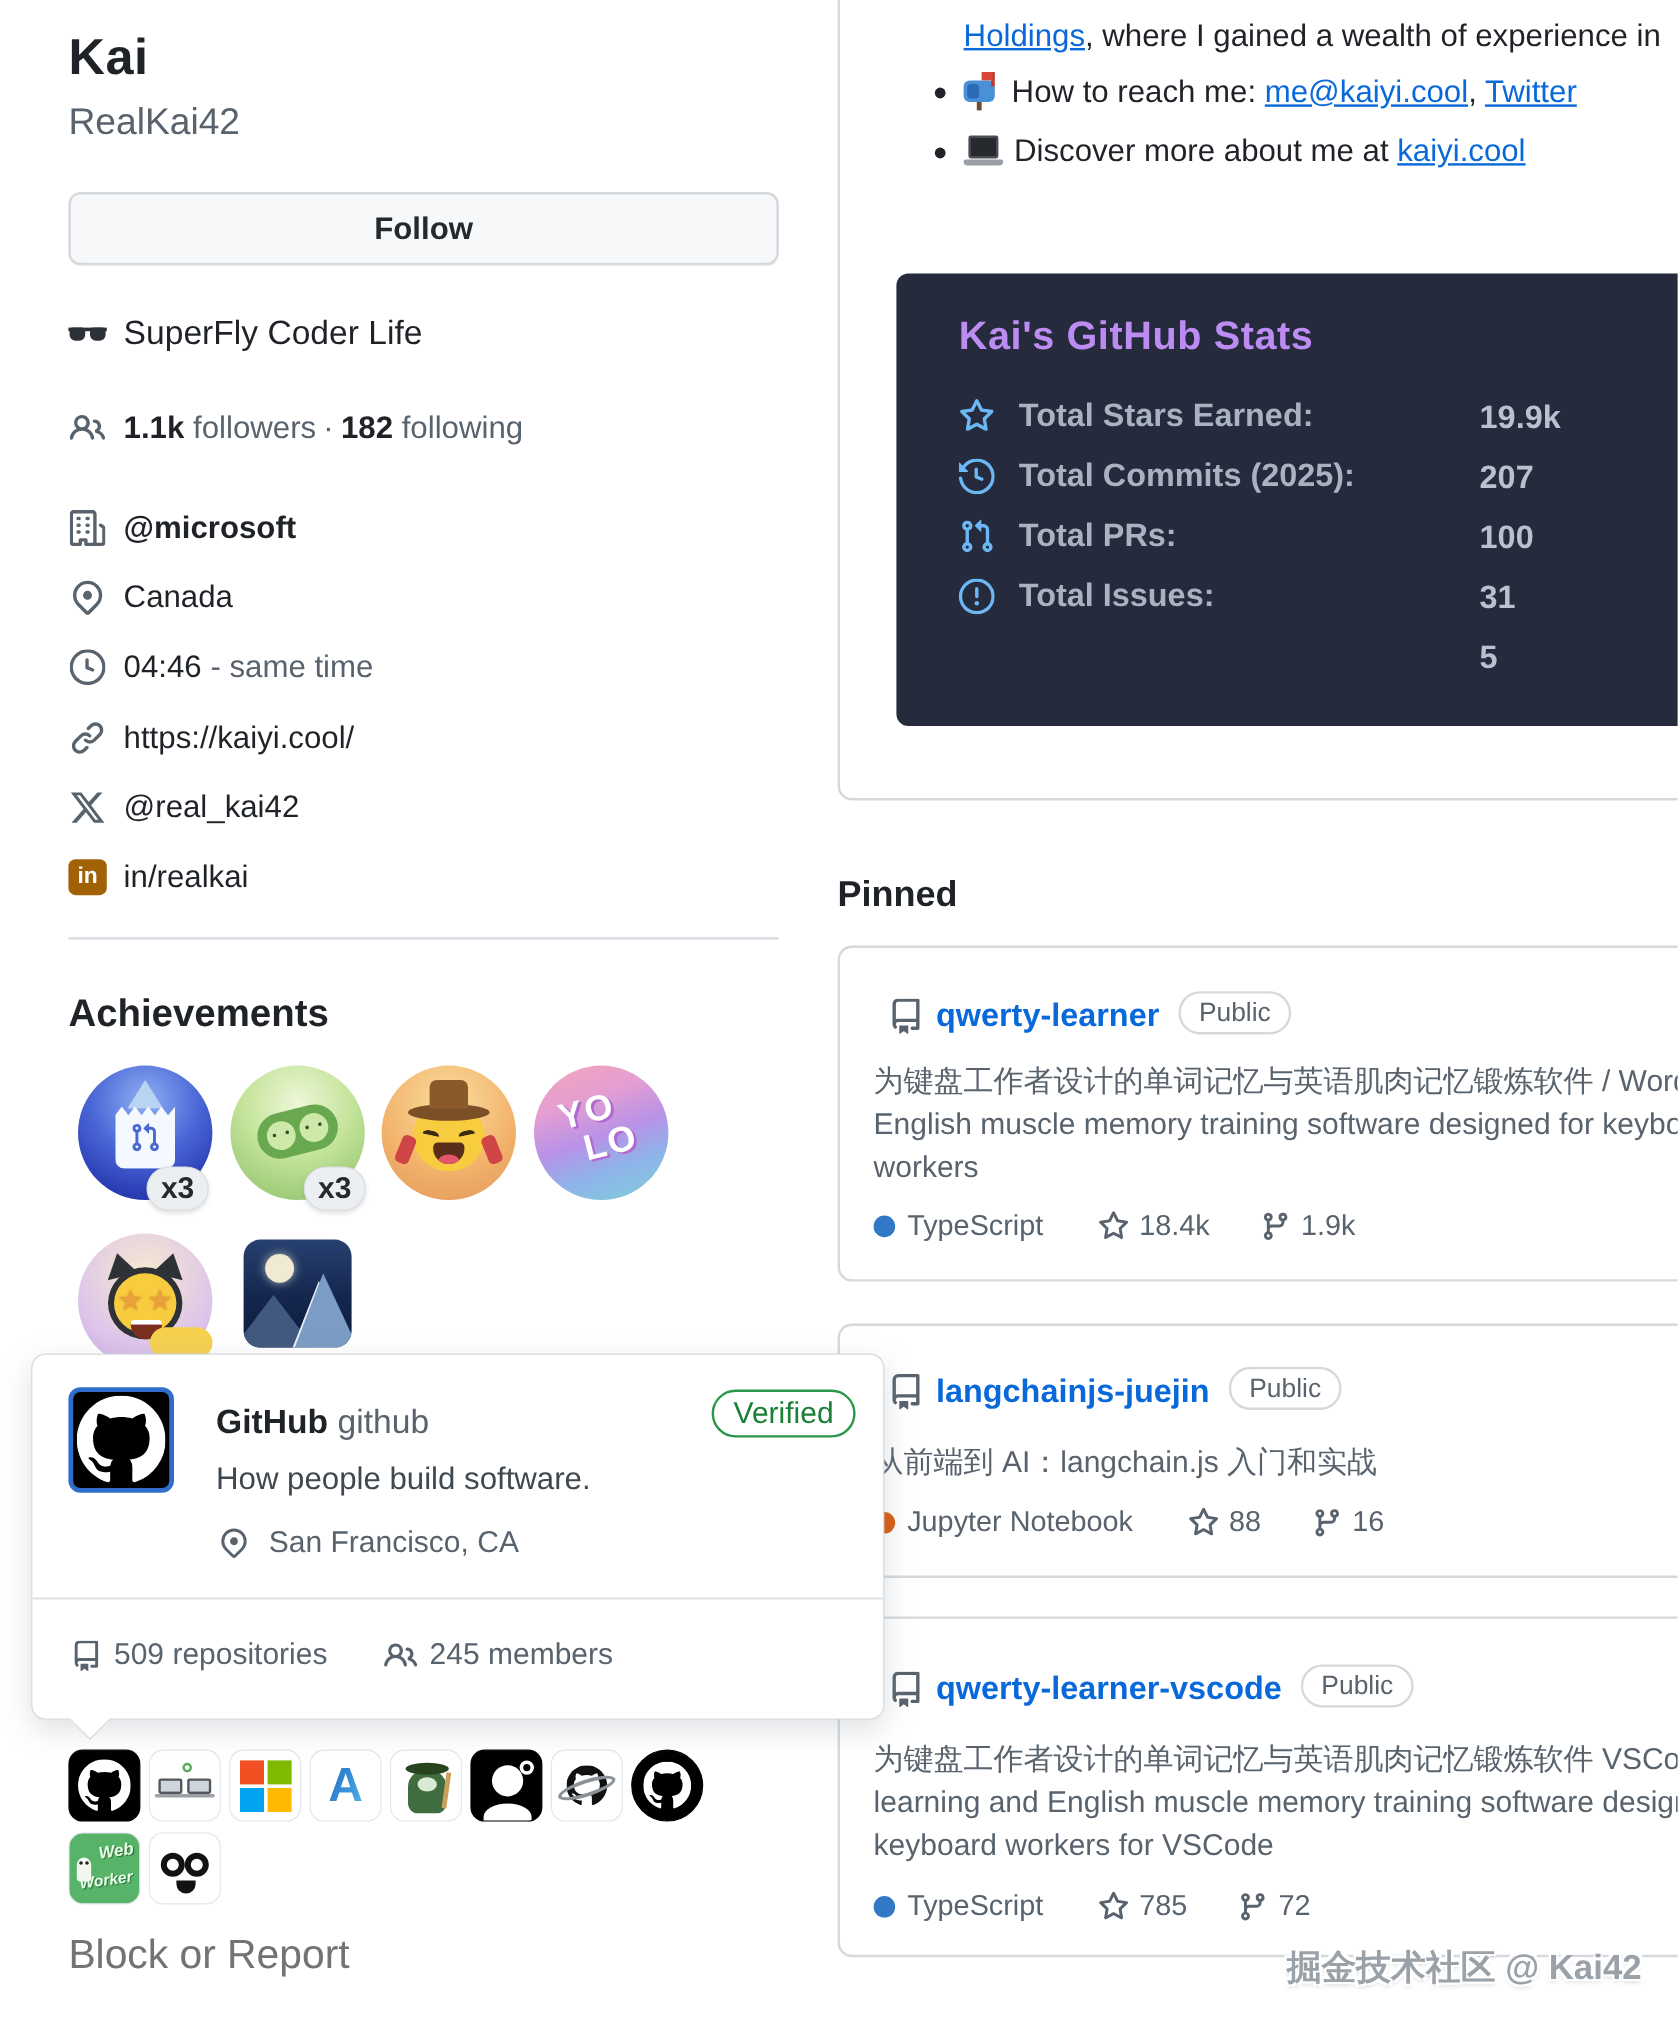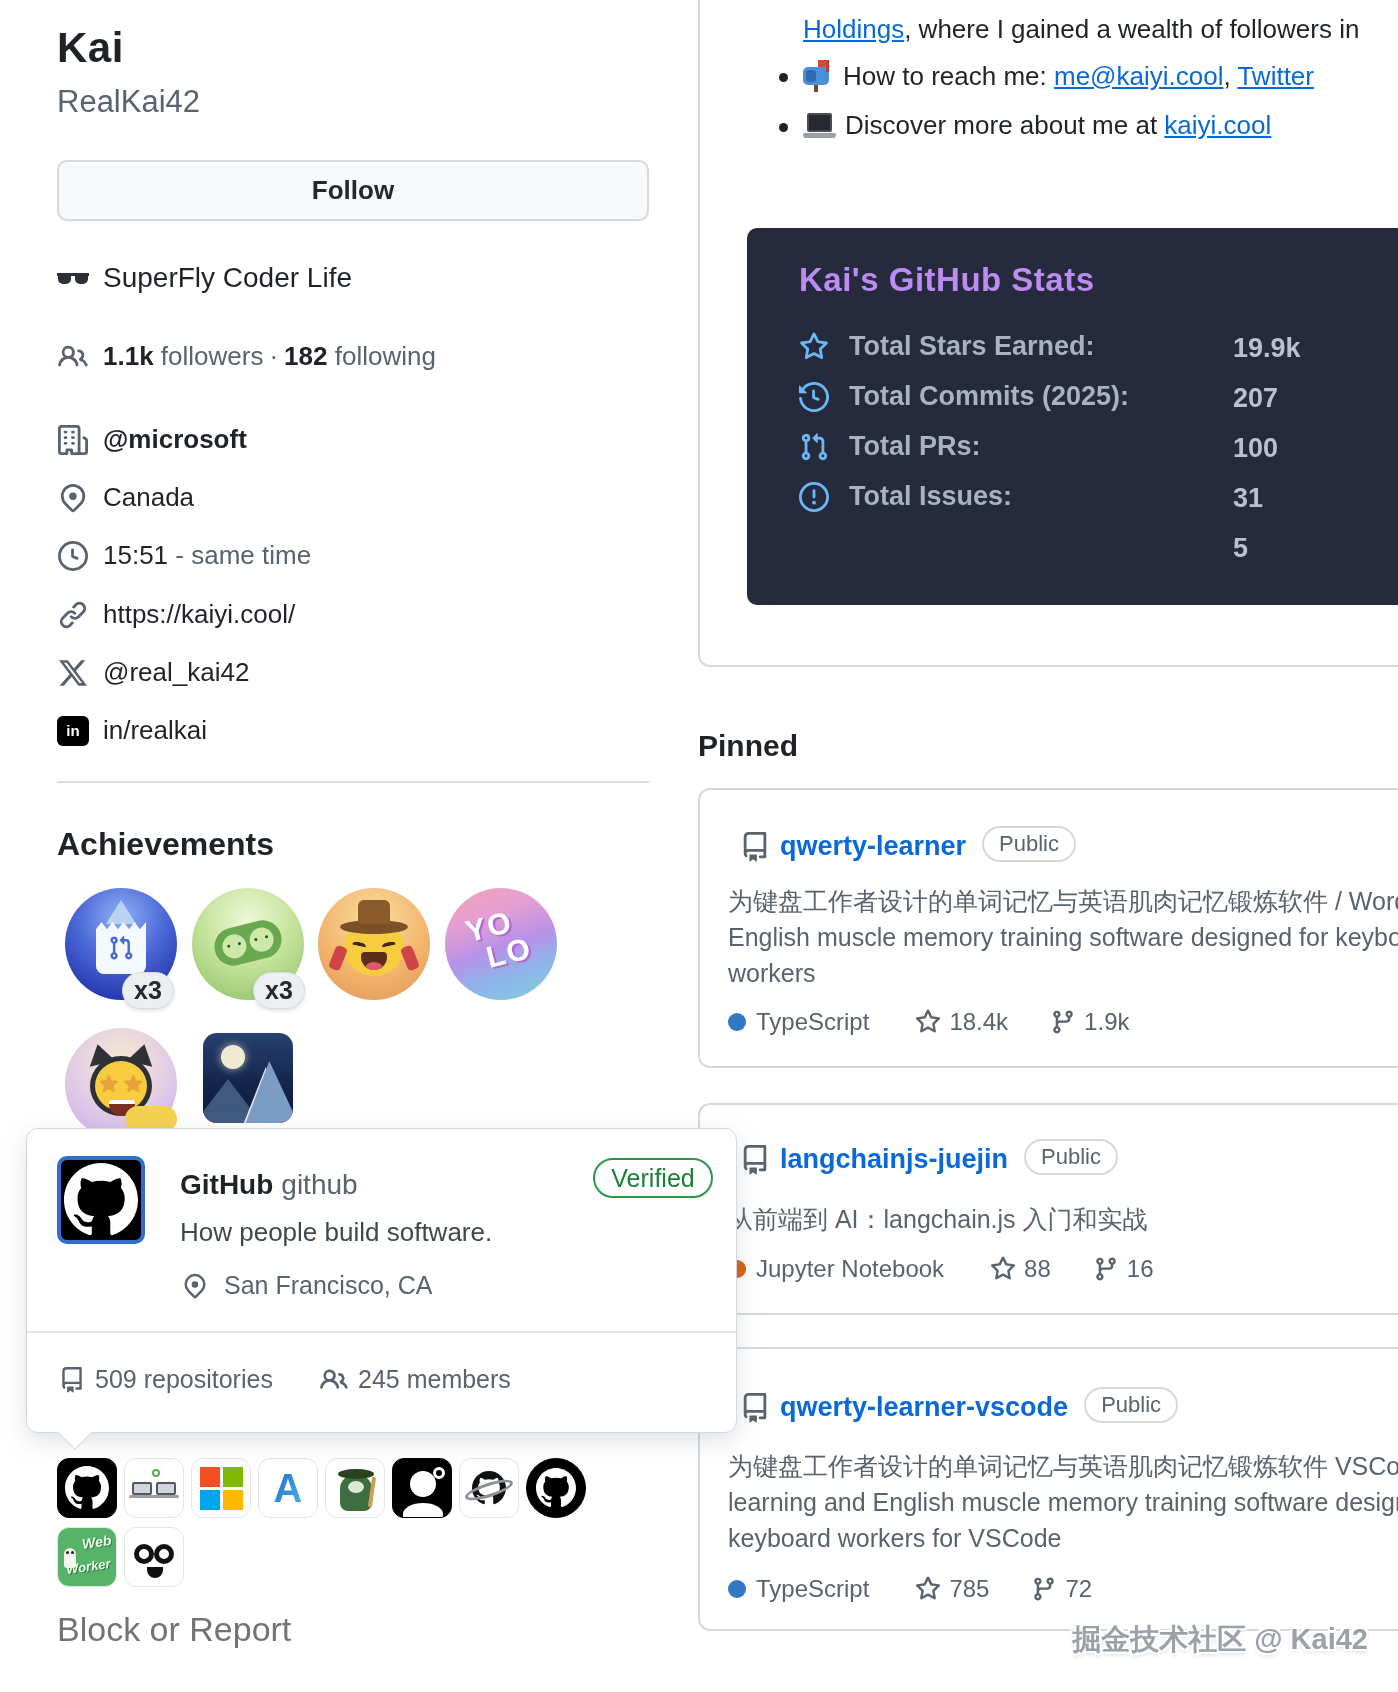--- a/index.html
+++ b/index.html
@@ -29,22 +29,22 @@
   #bio-row { top:262px; font-size:28px; }
   #follow-row { top:341px; }
   .shades { position:relative; width:34px; height:14px; }
   .shades:before, .shades:after { content:""; position:absolute; top:2px; width:13px; height:11px; background:#2b3137; border-radius:3px 3px 5px 5px; }
   .shades:before{ left:1px; } .shades:after{ right:1px; }
   .shades i { position:absolute; top:2px; left:0; right:0; height:3px; background:#2b3137; }
   .dot-sep { padding:0 6px; }
   b.cnt { color:#1f2328; font-weight:700; }
 
   
-  .li-badge { width:40px; height:30px; background:#000000; border-radius:6px; color:#fff;
-    font-size:15px; font-weight:700; display:flex; align-items:center; justify-content:center; }
+  .li-badge { width:40px; height:30px; background:#a16207; border-radius:6px; color:#fff;
+    font-size:19px; font-weight:700; display:flex; align-items:center; justify-content:center; }
 
   #side-divider { left:57px; top:781px; width:592px; height:2px; background:#d8dde3; }
   #ach-title { left:57px; top:826px; font-size:32px; font-weight:700; }
 
   
   .badge { position:absolute; width:112px; height:112px; border-radius:50%; overflow:hidden; cursor:pointer; }
   .b-shark { background:radial-gradient(circle at 50% 26%, #8fb0f4 0%, #4a67d6 45%, #2b3db5 78%, #2133a5 100%); }
   .ps-fin { position:absolute; left:41px; top:12px; width:30px; height:24px; background:#b9d4f2; clip-path:polygon(50% 0,100% 100%,0 100%); }
   .ps-slip { position:absolute; left:31px; top:34px; width:50px; height:52px; background:#f4f8ff; border-radius:0 0 8px 8px;
     clip-path:polygon(0 14%,11% 0,22% 14%,33% 0,44% 14%,55% 0,66% 14%,77% 0,88% 14%,100% 0,100% 100%,0 100%);
@@ -251,21 +251,21 @@
       </svg>
     </span>
   <span>Canada</span>
 </div>
 <div class="side-row" style="top:540px">
   <span class="ic">
       <svg width="30" height="30">
         <use href="#i-clock"></use>
       </svg>
     </span>
-  <span><span>15:51</span> <span class="muted">- same time</span></span>
+  <span><span>04:46</span> <span class="muted">- same time</span></span>
 </div>
 <div class="side-row" style="top:599px">
   <span class="ic">
       <svg width="30" height="30">
         <use href="#i-link"></use>
       </svg>
     </span>
   <span>https://kaiyi.cool/</span>
 </div>
 <div class="side-row" style="top:657px">
@@ -398,21 +398,21 @@
       <div class="doocs-eye"></div>
     </div>
   <div class="doocs-mouth"></div>
 </div>
 
 <div class="abs" id="block-report">Block or Report</div>
 
 <div class="abs" id="readme-box"></div>
 
 <div class="r-line" style="left:803px; top:14px;">
-  <span class="link">Holdings</span><span>, where I gained a wealth of followers in</span>
+  <span class="link">Holdings</span><span>, where I gained a wealth of experience in</span>
 </div>
 <div class="r-bullet" style="left:779px; top:73px;"></div>
 <div class="r-line" style="left:803px; top:60px; display:flex; align-items:center; gap:8px;">
   <span class="mailbox">
       <span class="box"></span>
       <span class="slot"></span>
       <span class="pole"></span>
       <span class="flag"></span>
       <span class="stand"></span>
     </span>

